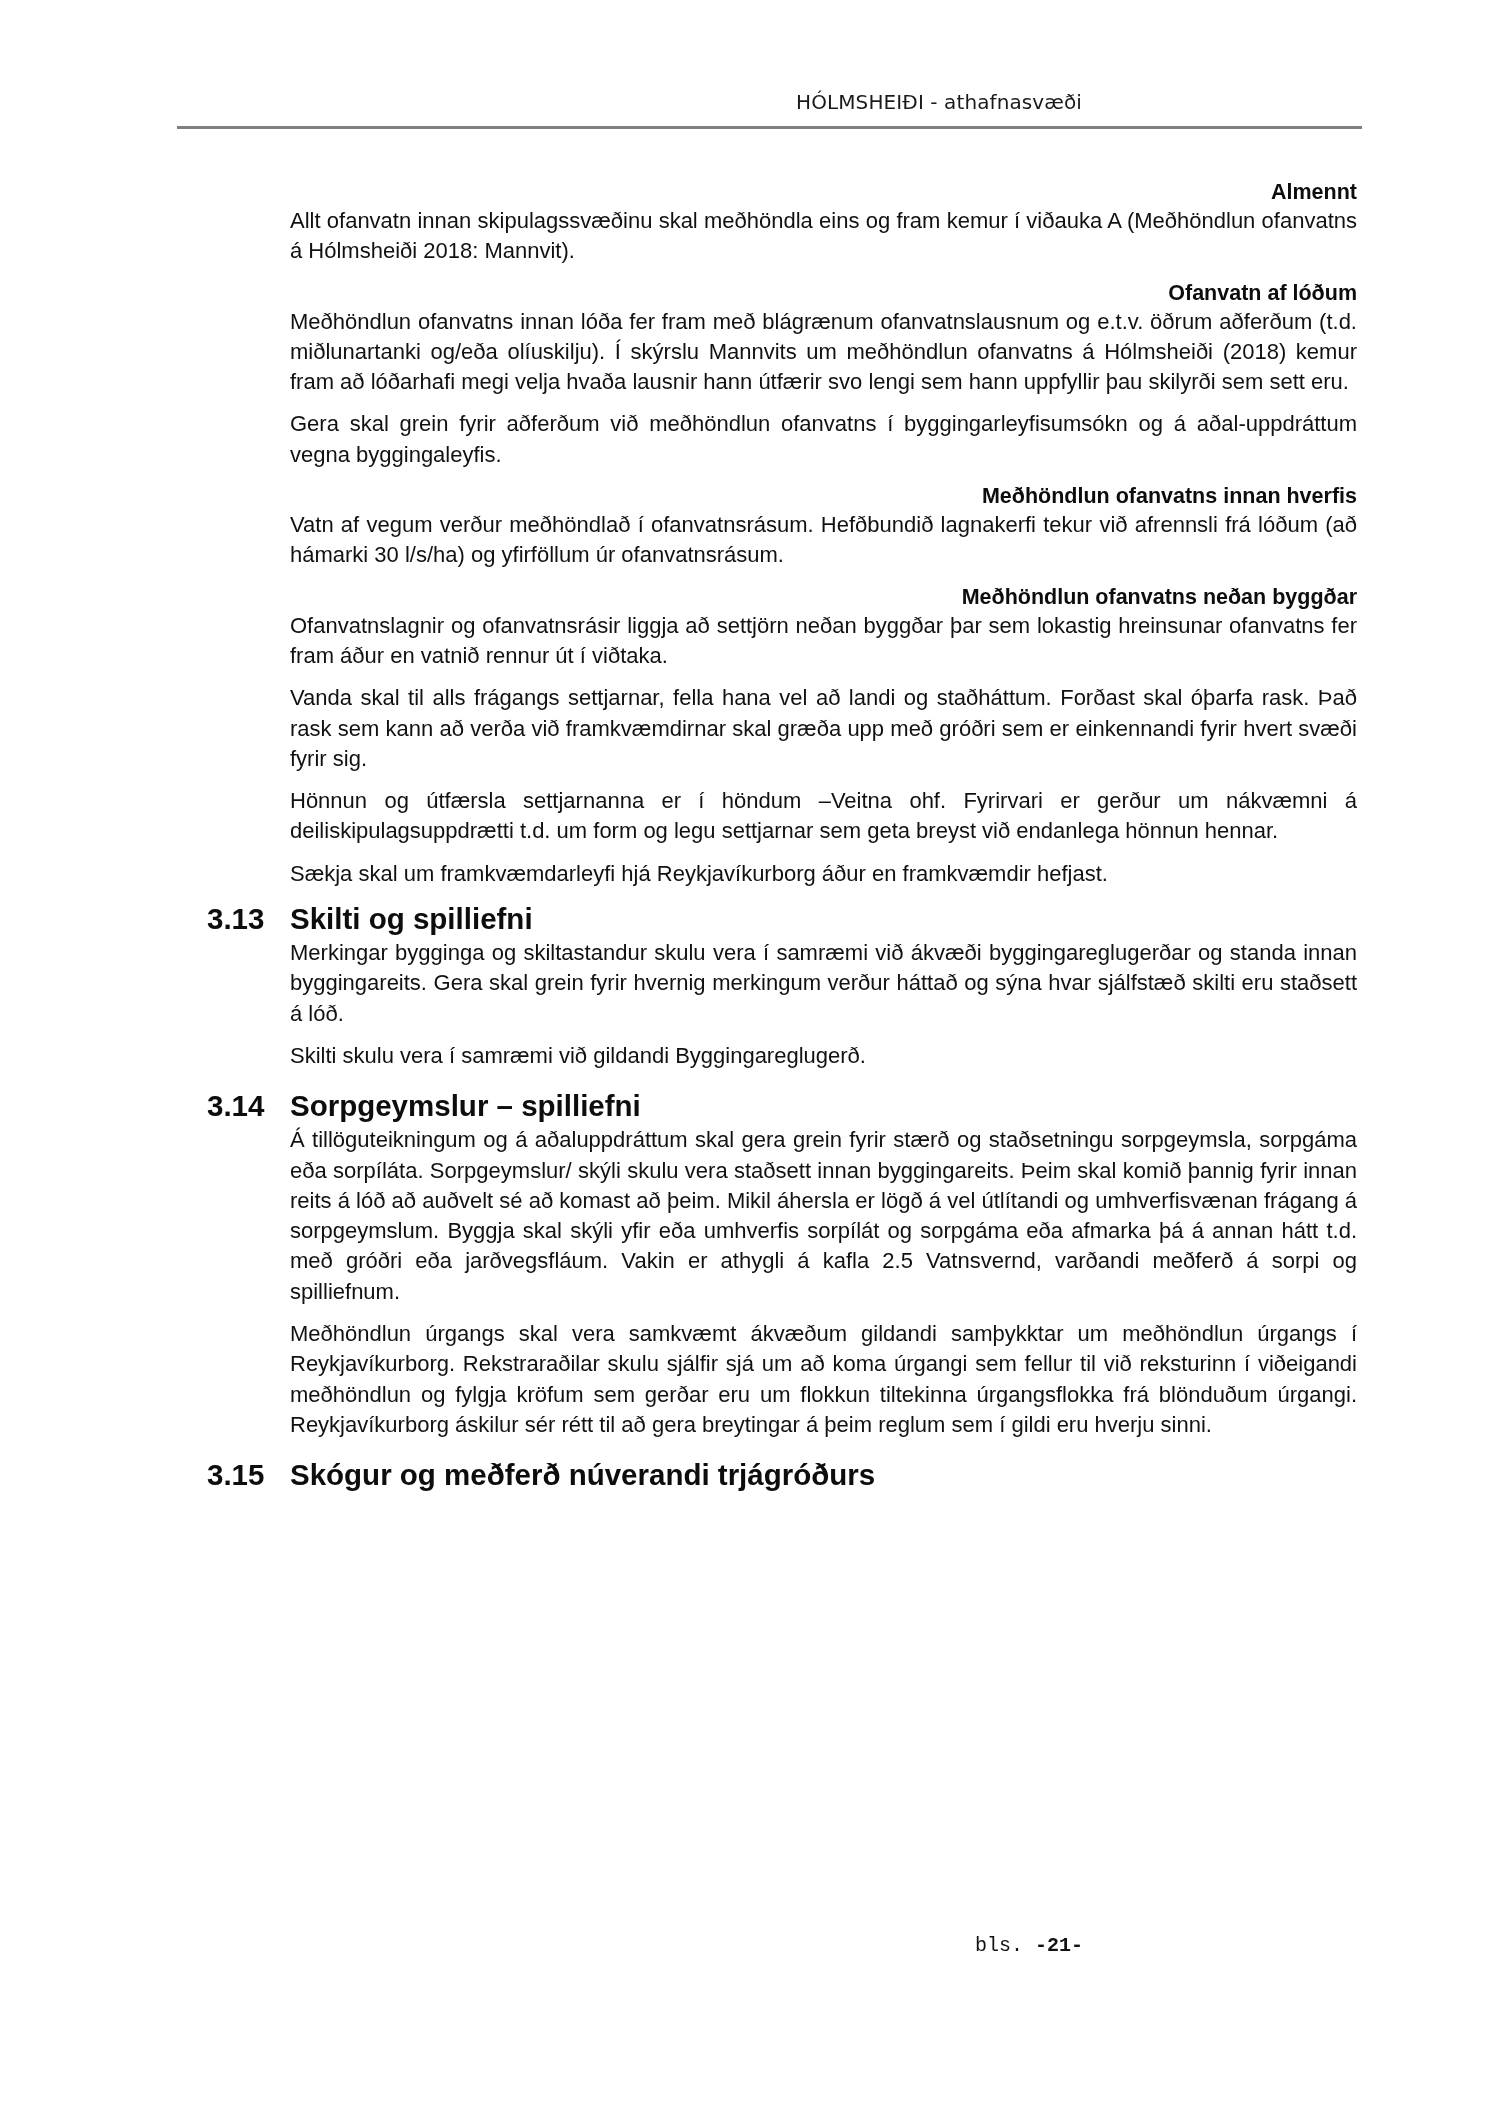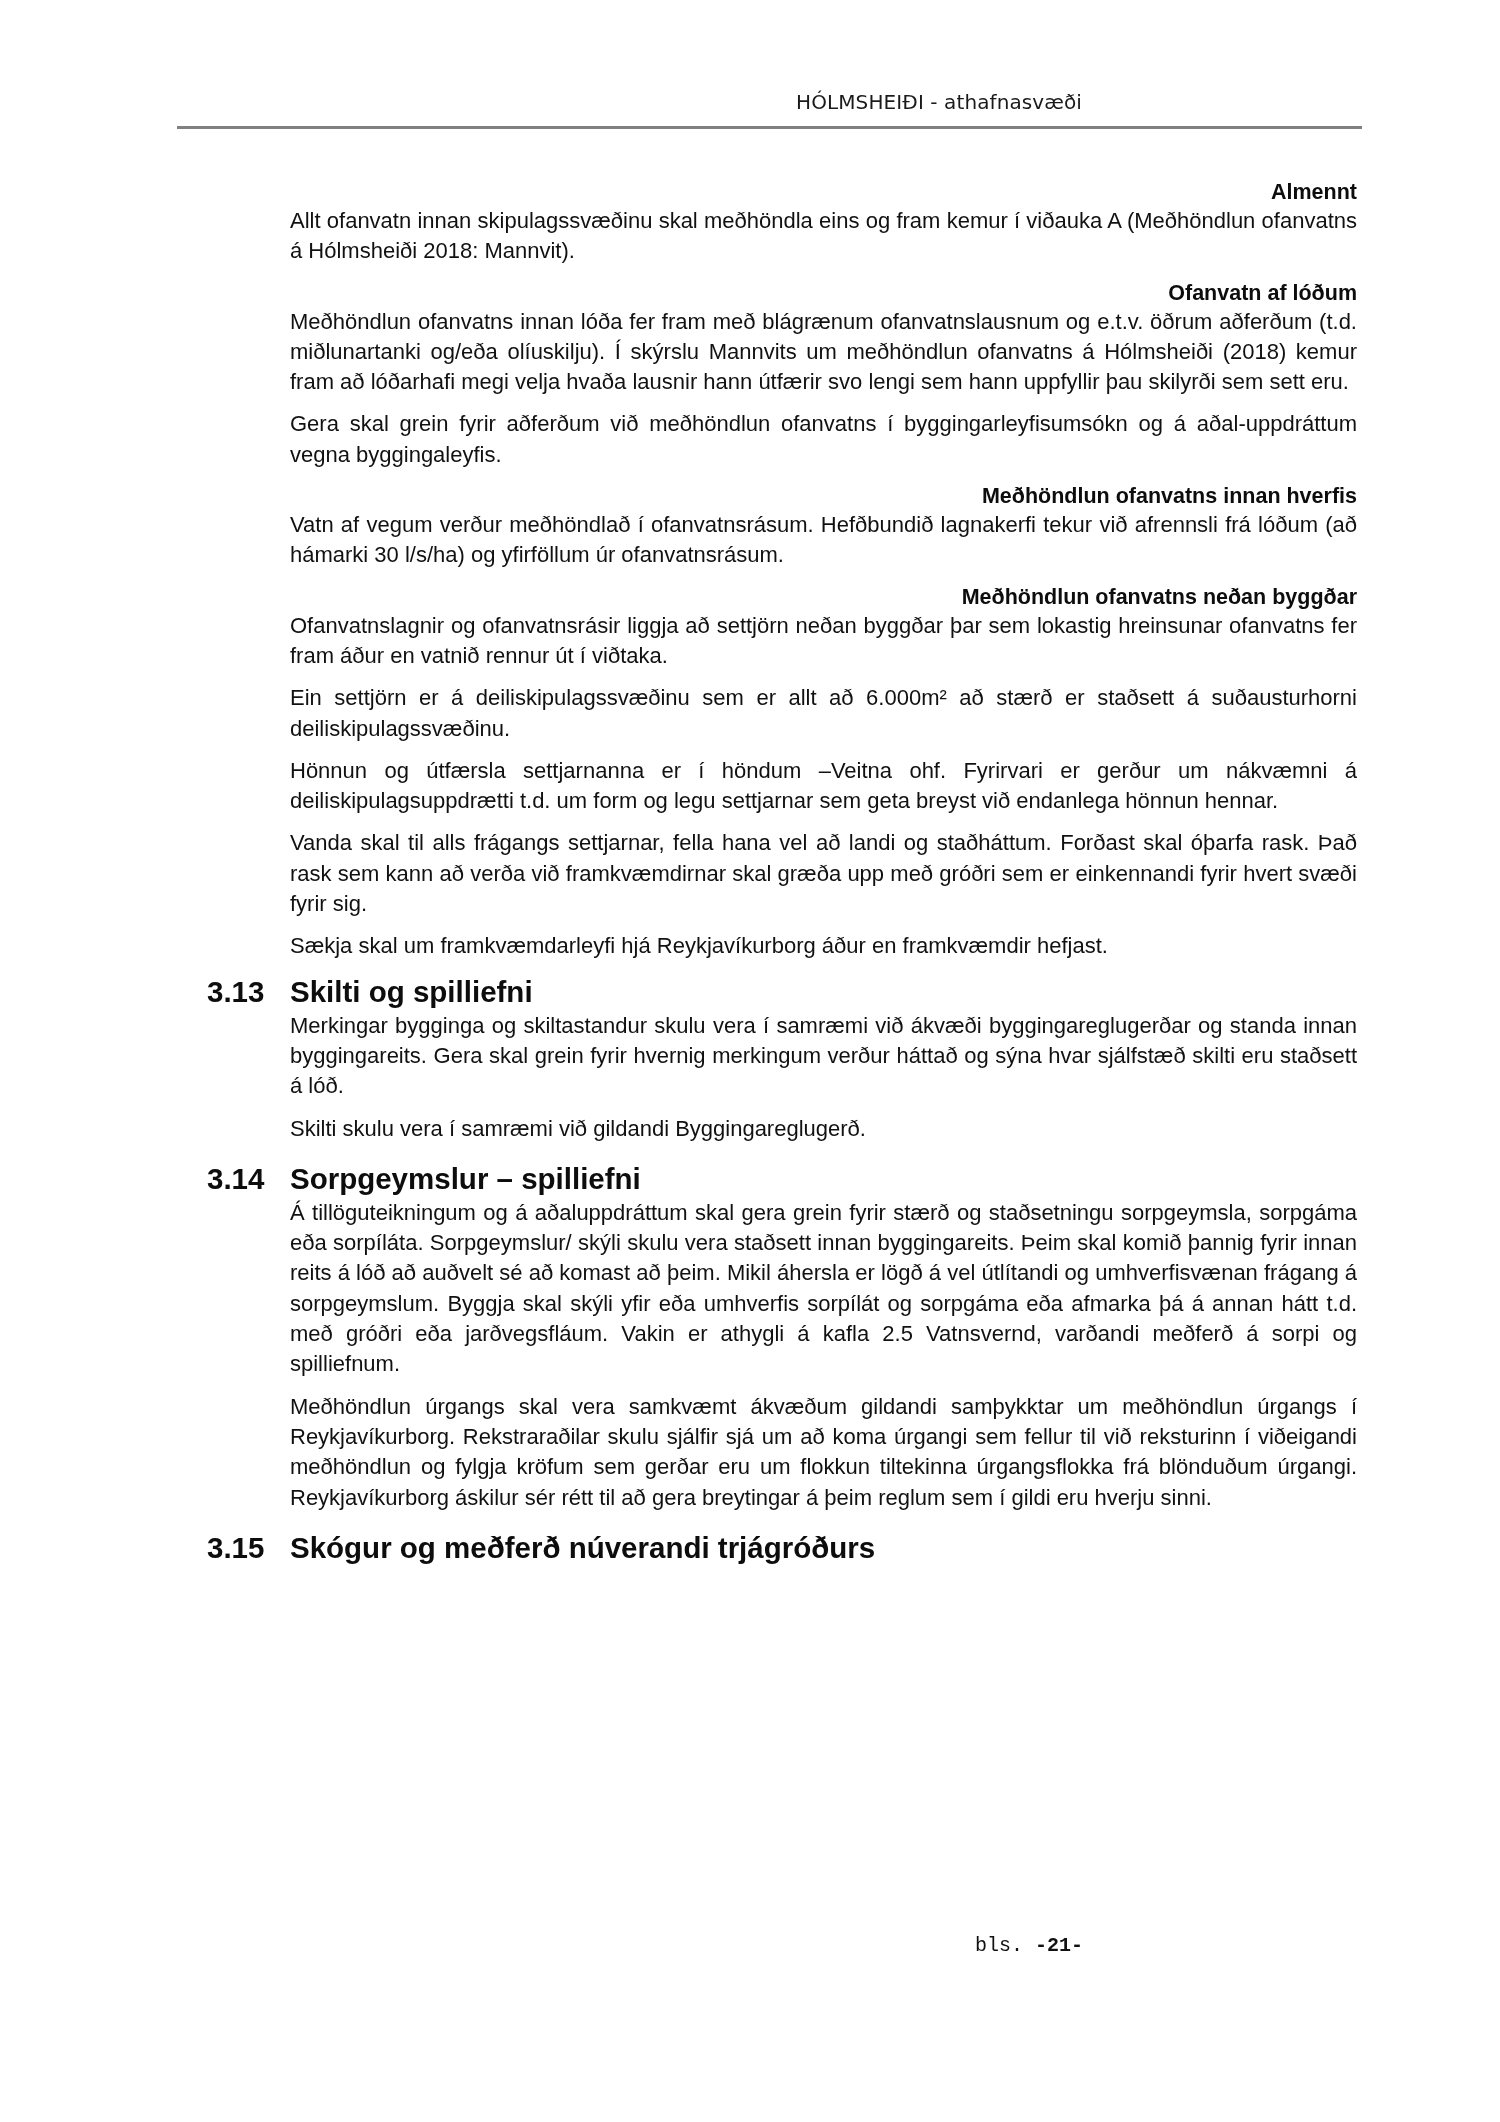--- a/index.html
+++ b/index.html
@@ -66,23 +66,22 @@
         </div>
 
         <div class="block">
           <h3 class="subheading">Meðhöndlun ofanvatns innan hverfis</h3>
           <p class="para">Vatn af vegum verður meðhöndlað í ofanvatnsrásum. Hefðbundið lagnakerfi tekur við afrennsli frá lóðum (að hámarki 30 l/s/ha) og yfirföllum úr ofanvatnsrásum.</p>
         </div>
 
         <div class="block">
           <h3 class="subheading">Meðhöndlun ofanvatns neðan byggðar</h3>
           <p class="para">Ofanvatnslagnir og ofanvatnsrásir liggja að settjörn neðan byggðar þar sem lokastig hreinsunar ofanvatns fer fram áður en vatnið rennur út í viðtaka.</p>
-          <p class="para">Ein settjörn er á deiliskipulagssvæðinu sem er allt að 6.000m² að stærð er staðsett á suðausturhorni deiliskipulagssvæðinu.</p>
+          <p class="para">Vanda skal til alls frágangs settjarnar, fella hana vel að landi og staðháttum. Forðast skal óþarfa rask. Það rask sem kann að verða við framkvæmdirnar skal græða upp með gróðri sem er einkennandi fyrir hvert svæði fyrir sig.</p>
           <p class="para">Hönnun og útfærsla settjarnanna er í höndum –Veitna ohf. Fyrirvari er gerður um nákvæmni á deiliskipulagsuppdrætti t.d. um form og legu settjarnar sem geta breyst við endanlega hönnun hennar.</p>
-          <p class="para">Vanda skal til alls frágangs settjarnar, fella hana vel að landi og staðháttum. Forðast skal óþarfa rask. Það rask sem kann að verða við framkvæmdirnar skal græða upp með gróðri sem er einkennandi fyrir hvert svæði fyrir sig.</p>
           <p class="para">Sækja skal um framkvæmdarleyfi hjá Reykjavíkurborg áður en framkvæmdir hefjast.</p>
         </div>
 
       </div>
     </section>
 
     <section class="section sec-313">
       <h2 class="section-heading">
         <span class="section-number">3.13</span>
         <span class="section-title">Skilti og spilliefni</span>

